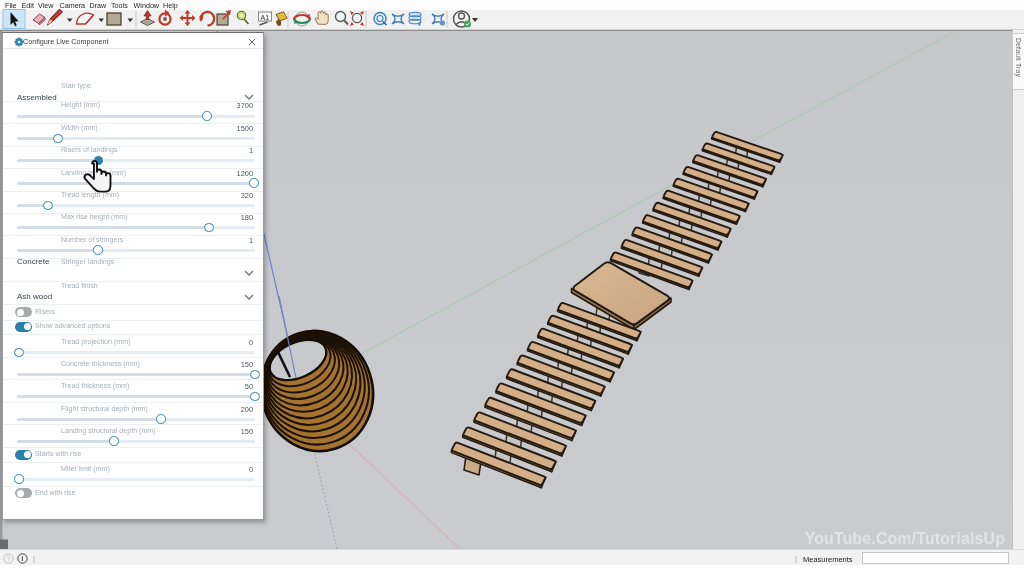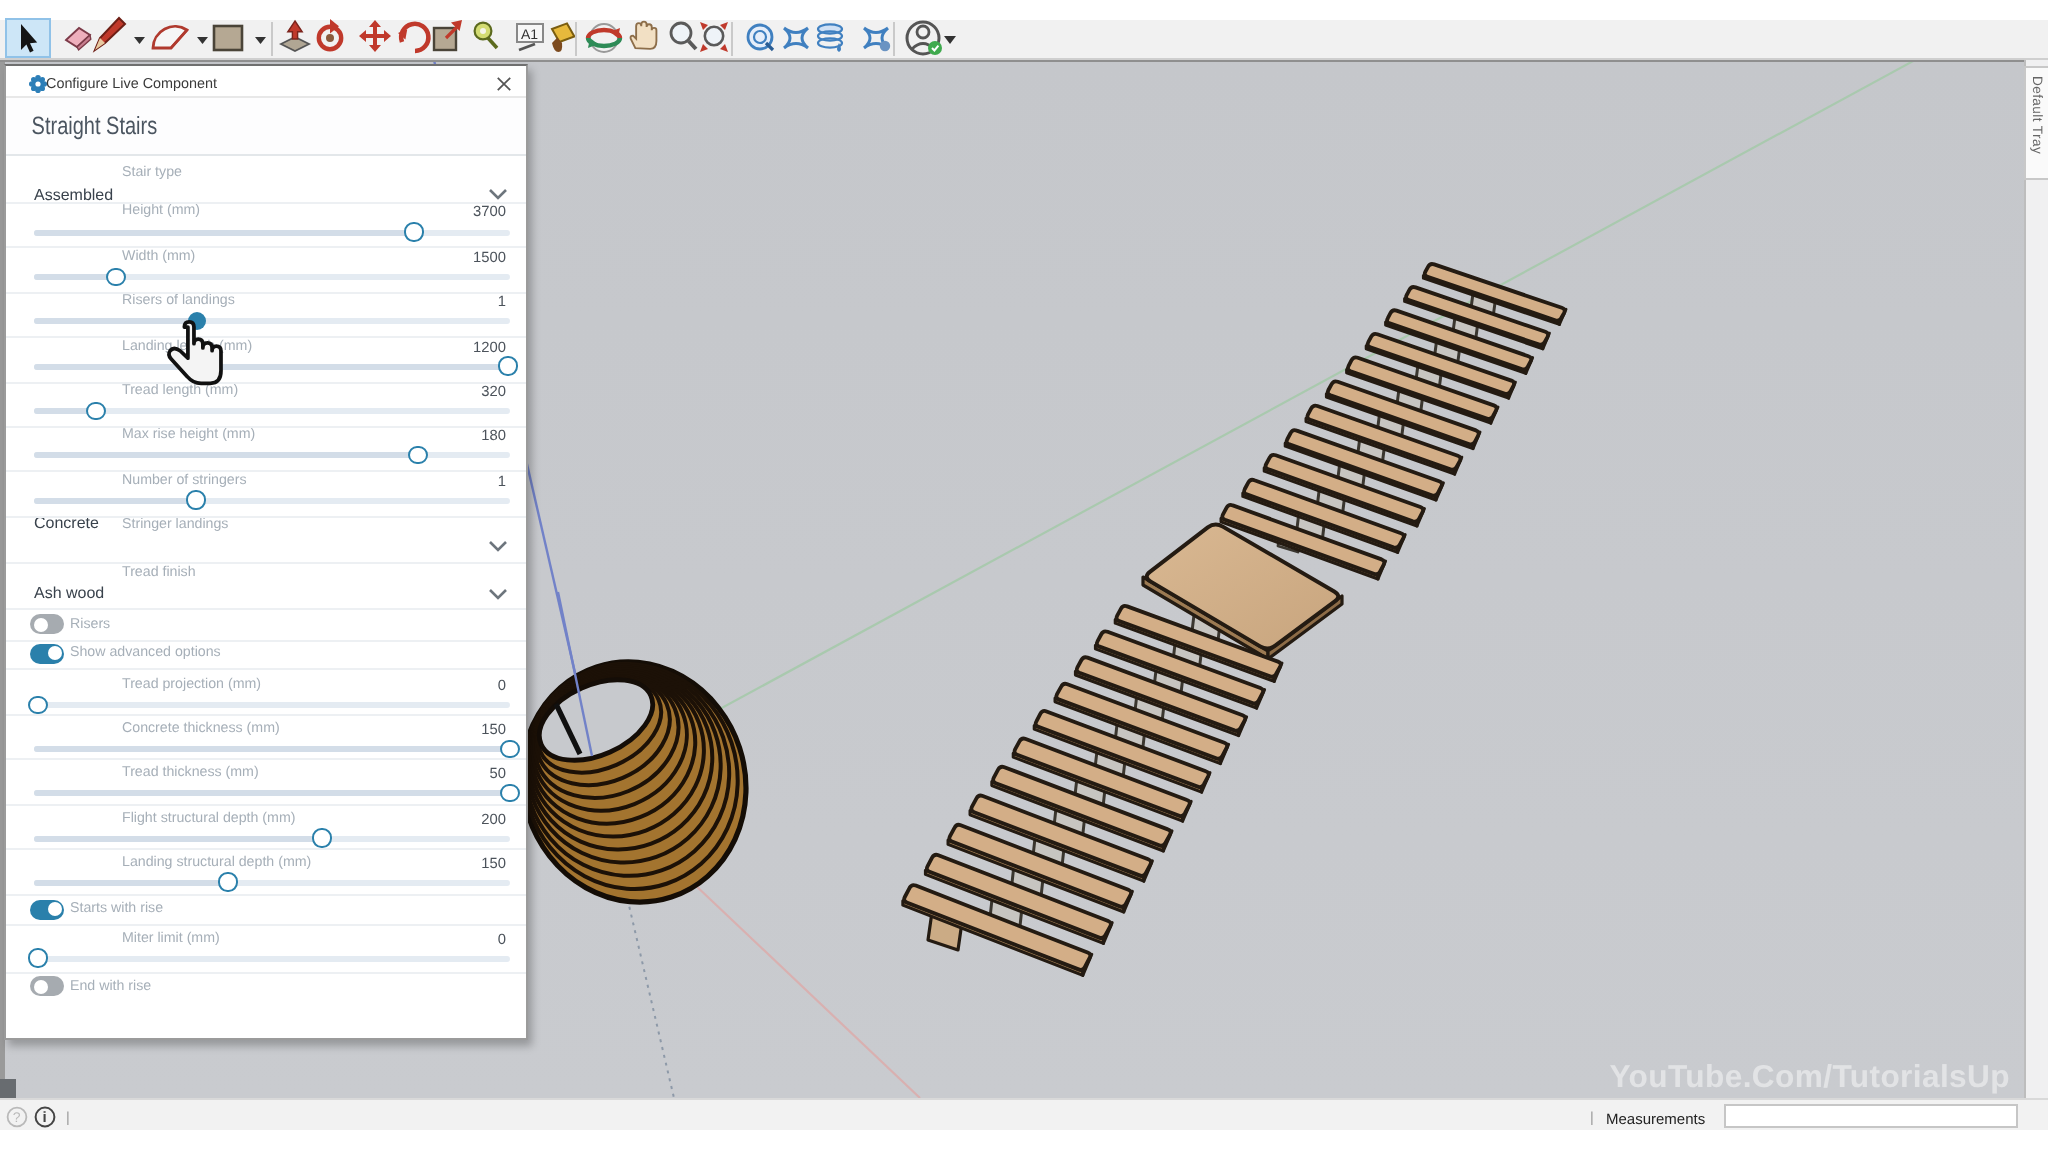--- a/index.html
+++ b/index.html
@@ -163,20 +163,30 @@
       <text x="1005" y="543.5" text-anchor="end" font-family="Liberation Sans" font-size="15.8" font-weight="bold" fill="#e7e8ea" opacity="0.85" letter-spacing="0.2">YouTube.Com/TutorialsUp</text>
     </g>
     <rect x="0" y="0" width="2.5" height="519" fill="#9a9a9a"></rect>
     <rect x="0" y="509.5" width="8" height="9.5" fill="#686c70"></rect>
     <rect x="0" y="0" width="1013" height="1" fill="#8f8f8f"></rect>
   </svg>
   <div id="rstrip"></div>
   <div id="rtab">
       <div>Default Tray</div>
     </div>
+  <div id="menubar">
+    <span style="left:5px">File</span>
+      <span style="left:21.5px">Edit</span>
+      <span style="left:38px">View</span>
+    <span style="left:59.5px">Camera</span>
+      <span style="left:89.5px">Draw</span>
+      <span style="left:111px">Tools</span>
+    <span style="left:133.5px">Window</span>
+      <span style="left:163px">Help</span>
+  </div>
   <div id="toolbar"></div>
   <svg width="500" height="30" viewBox="0 0 500 30" style="position:absolute;top:0;left:0;z-index:5">
       <rect x="3" y="9.5" width="22" height="19" fill="#cde6f7" stroke="#90c2e8" stroke-width="1"></rect>
       <path d="M10.5,12 L10.5,25 L13.2,22.3 L15,26.3 L16.8,25.4 L15,21.6 L18.6,21.3 Z" fill="#151515"></path>
       <g transform="translate(30,0)">
         <path d="M3,20 L9.5,14 L15,17.5 L8.5,23.5 Z" fill="#eeafbc" stroke="#7c3a48" stroke-width="0.9"></path>
         <path d="M8.5,23.5 L15,17.5 L15.4,19.6 L9.3,25 Z" fill="#c87f90" stroke="#7c3a48" stroke-width="0.7"></path>
       </g>
       <g transform="translate(44.5,0)">
         <path d="M3,25 L5.5,19 L15,9 L18,12 L8,21.5 Z" fill="#c0392b" stroke="#6e1f16" stroke-width="1"></path>
@@ -292,23 +302,20 @@
             <circle cx="2.8" cy="7.2" r="1.3"></circle>
             <circle cx="7.2" cy="7.2" r="1.3"></circle>
           </g>
           <circle cx="5" cy="5" r="1.3" fill="#fff"></circle>
         </svg>
       <span style="position:absolute;left:20px;top:4px">Configure Live Component</span>
       <svg style="position:absolute;right:7px;top:4.5px" width="8" height="8" viewBox="0 0 9 9">
           <path d="M1,1 L8,8 M8,1 L1,8" stroke="#555" stroke-width="1"></path>
         </svg>
     </div>
-    <div id="pheader">
-        <div>Straight Stairs</div>
-      </div>
     <div class="lbl" style="top:49px">Stair type</div>
       <div class="ddv" style="top:59.5px">Assembled</div>
       <svg class="chev" style="top:61.0px" width="10" height="6" viewBox="0 0 10 6">
         <polyline points="1,1 5,5 9,1" fill="none" stroke="#6d757d" stroke-width="1.3"></polyline>
       </svg>
       <div class="lbl" style="top:68px">Height (mm)</div>
       <div class="val" style="top:68px">3700</div>
       <div class="track" style="top:81.5px"></div>
       <div class="trackL" style="top:81.5px;width:190px"></div>
       <div class="dot" style="left:199.3px;top:78.3px"></div>

